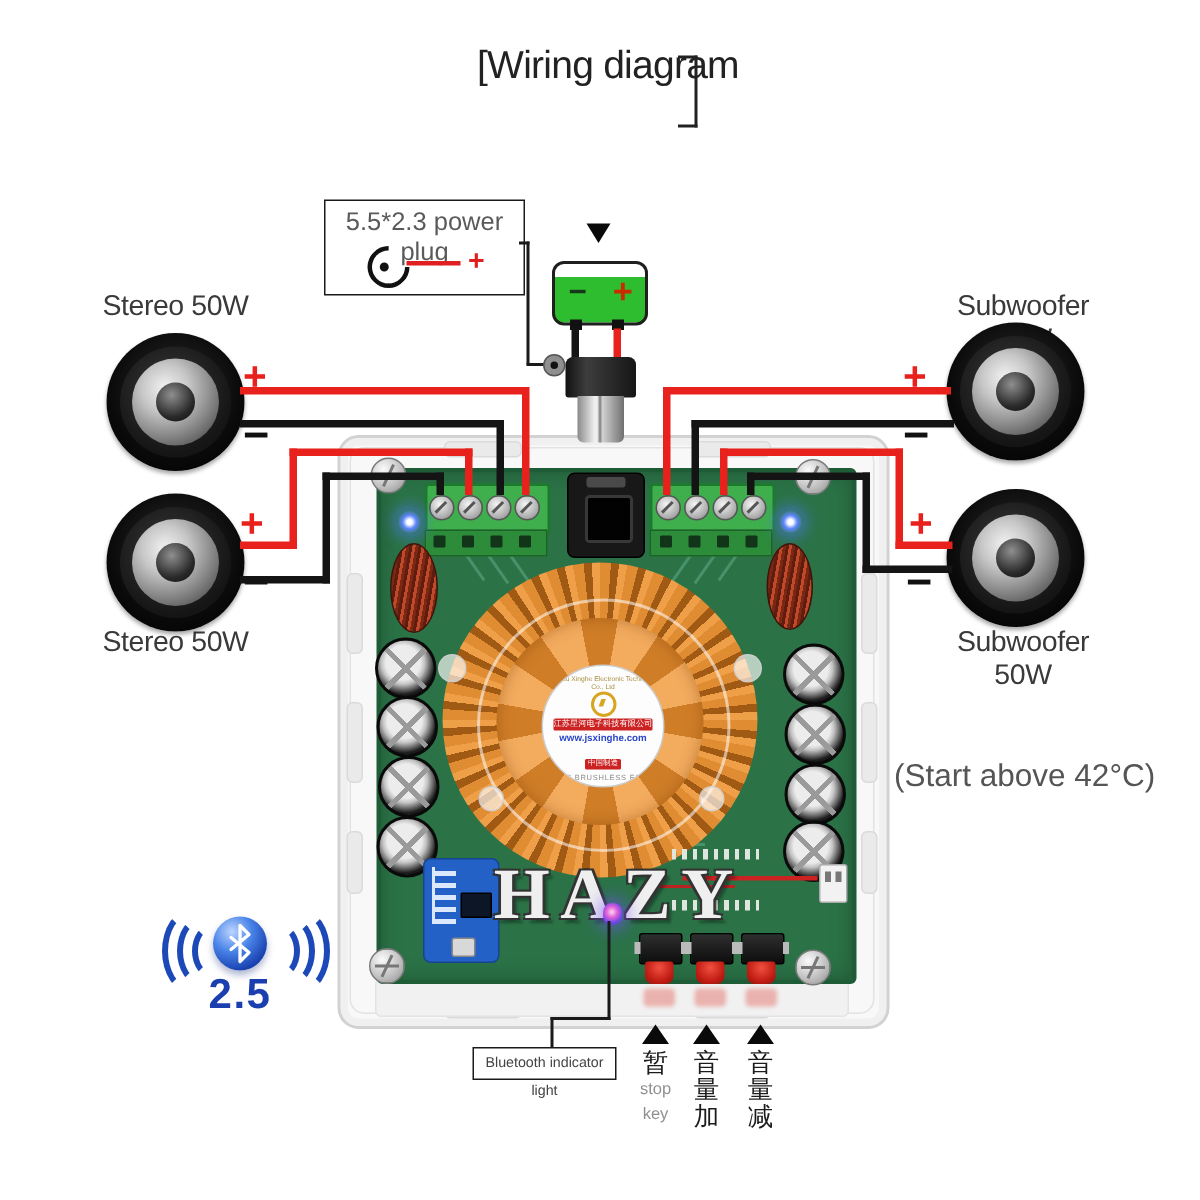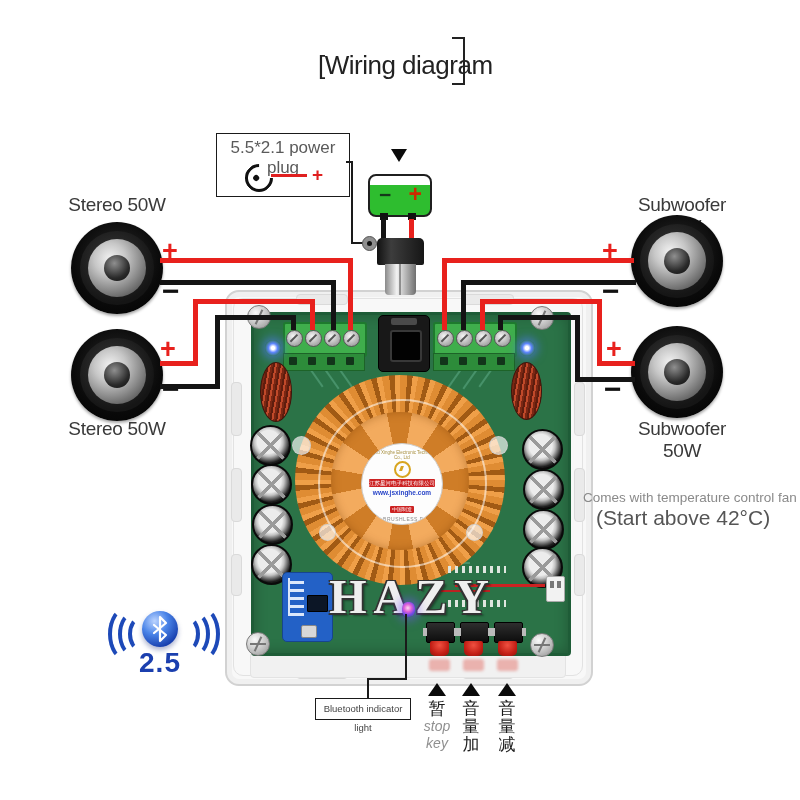--- a/index.html
+++ b/index.html
@@ -10,21 +10,21 @@
   .red{background:#e8211d;}
   .blk{background:#141414;}
 
   
   .lbl{position:absolute;color:#3a3a3a;font-size:19px;text-align:center;letter-spacing:-0.3px;}
   .sign{position:absolute;font-weight:bold;line-height:1;}
   .sign.p{color:#e8211d;font-size:27px;}
   .sign.m{color:#111;font-size:30px;}
 
   
-  .title-text{position:absolute;left:318px;top:50px;font-size:26px;color:#222;letter-spacing:-0.5px;}
+  .title-text{position:absolute;left:318px;top:28px;font-size:26px;color:#222;letter-spacing:-0.5px;}
   .title-bracket{position:absolute;left:452px;top:37px;width:11px;height:44px;
     border-top:2.5px solid #222;border-right:2.5px solid #222;border-bottom:2.5px solid #222;}
 
   
   .spk{position:absolute;width:92px;height:92px;border-radius:50%;
     background:radial-gradient(circle at 50% 42%,#2d2d2d,#0a0a0a 62%,#000);box-shadow:0 2px 3px rgba(0,0,0,.35);}
   .spk .ring{position:absolute;left:9px;top:9px;width:74px;height:74px;border-radius:50%;
     background:radial-gradient(circle at 45% 40%,#3a3a3a,#151515 70%);}
   .spk .cone{position:absolute;left:17px;top:17px;width:58px;height:58px;border-radius:50%;
     background:radial-gradient(circle at 38% 34%,#f2f2f2,#c7c7c7 30%,#8d8d8d 58%,#4c4c4c 88%);}
@@ -103,21 +103,21 @@
   .redcap{position:absolute;width:19px;height:15px;border-radius:2px 2px 5px 5px;
     background:radial-gradient(circle at 50% 28%,#f05040,#c21d14 62%,#8f130c);}
   .redrefl{position:absolute;width:21px;height:12px;background:rgba(220,60,50,.35);filter:blur(1.5px);border-radius:3px;}
 
   .arrow-up{position:absolute;width:0;height:0;border-left:9px solid transparent;
     border-right:9px solid transparent;border-bottom:13px solid #0a0a0a;}
   .arrow-down{position:absolute;width:0;height:0;border-left:8px solid transparent;
     border-right:8px solid transparent;border-top:13px solid #0a0a0a;}
   .keycol{position:absolute;width:34px;text-align:center;}
   .keycol .cjk{font-size:17px;color:#1c1c1c;line-height:18px;}
-  .keycol .en{font-size:14px;color:#909090;line-height:17px;font-style:italic;}
+  .keycol .en{font-size:11px;color:#909090;line-height:17px;}
 
   .note-box{position:absolute;border:1.5px solid #1a1a1a;background:#fff;text-align:center;}
 
   
   .connector{position:absolute;left:368px;top:174px;width:60px;height:39px;border-radius:8px;
     background:linear-gradient(180deg,#fff 0 9px,#2ebd2f 9px);border:2px solid #1f1f1f;}
   .connector .cm{position:absolute;left:9px;top:7px;font-size:21px;font-weight:bold;color:#15381a;}
   .connector .cp{position:absolute;right:8px;top:5px;font-size:23px;font-weight:bold;color:#cc2b00;}
   .pin{position:absolute;width:8px;height:7px;background:#111;}
   .barrel{position:absolute;left:377px;top:238px;width:47px;height:27px;border-radius:5px 5px 2px 2px;
@@ -158,21 +158,21 @@
 </style>
 </head>
 <body>
 
 <div id="canvas">
 
   <div class="title-text">[Wiring diagram</div>
   <div class="title-bracket"></div>
 
   <div class="note-box" style="left:216px;top:133px;width:132px;height:62px;">
-    <div style="margin-top:4px;font-size:17px;color:#5a5a5a;">5.5*2.1 power plug</div>
+    <div style="margin-top:4px;font-size:17px;color:#5a5a5a;">5.5*2.3 power plug</div>
     <div style="position:absolute;left:28px;top:30px;width:22px;height:22px;border:3px solid #111;border-right-color:transparent;border-radius:50%;transform:rotate(-45deg);">
       <i style="position:absolute;left:6px;top:6px;width:6px;height:6px;border-radius:50%;background:#111;display:block;"></i>
     </div>
     <div style="position:absolute;left:54px;top:40px;width:36px;height:2.5px;background:#e02020;"></div>
     <div style="position:absolute;left:95px;top:30px;font-size:19px;font-weight:bold;color:#e02020;">+</div>
   </div>
 
   <div class="lead" style="left:346px;top:161px;width:7px;height:2px;"></div>
   <div class="lead" style="left:351px;top:161px;width:2px;height:82px;"></div>
   <div class="lead" style="left:351px;top:242px;width:13px;height:2px;"></div>
@@ -431,21 +431,20 @@
     <div class="cjk">音</div>
     <div class="cjk">量</div>
     <div class="cjk">加</div>
   </div>
   <div class="keycol" style="left:490px;top:700px;">
     <div class="cjk">音</div>
     <div class="cjk">量</div>
     <div class="cjk">减</div>
   </div>
 
-  <div class="fan-note1">Comes with temperature control fan</div>
   <div class="fan-note2">(Start above 42°C)</div>
 
 
   <div class="wave l" style="left:108px;top:606px;width:30px;height:48px;"></div>
   <div class="wave l" style="left:118px;top:611px;width:24px;height:38px;"></div>
   <div class="wave l" style="left:128px;top:616px;width:18px;height:28px;"></div>
   <div class="btball">
     <svg width="36" height="36" viewBox="0 0 36 36">
         <path d="M18 6 L18 30 M18 6 L24 12 L12 22 M18 30 L24 24 L12 14" stroke="#fff" stroke-width="2.2" fill="none" stroke-linejoin="round" stroke-linecap="round"></path>
       </svg>

